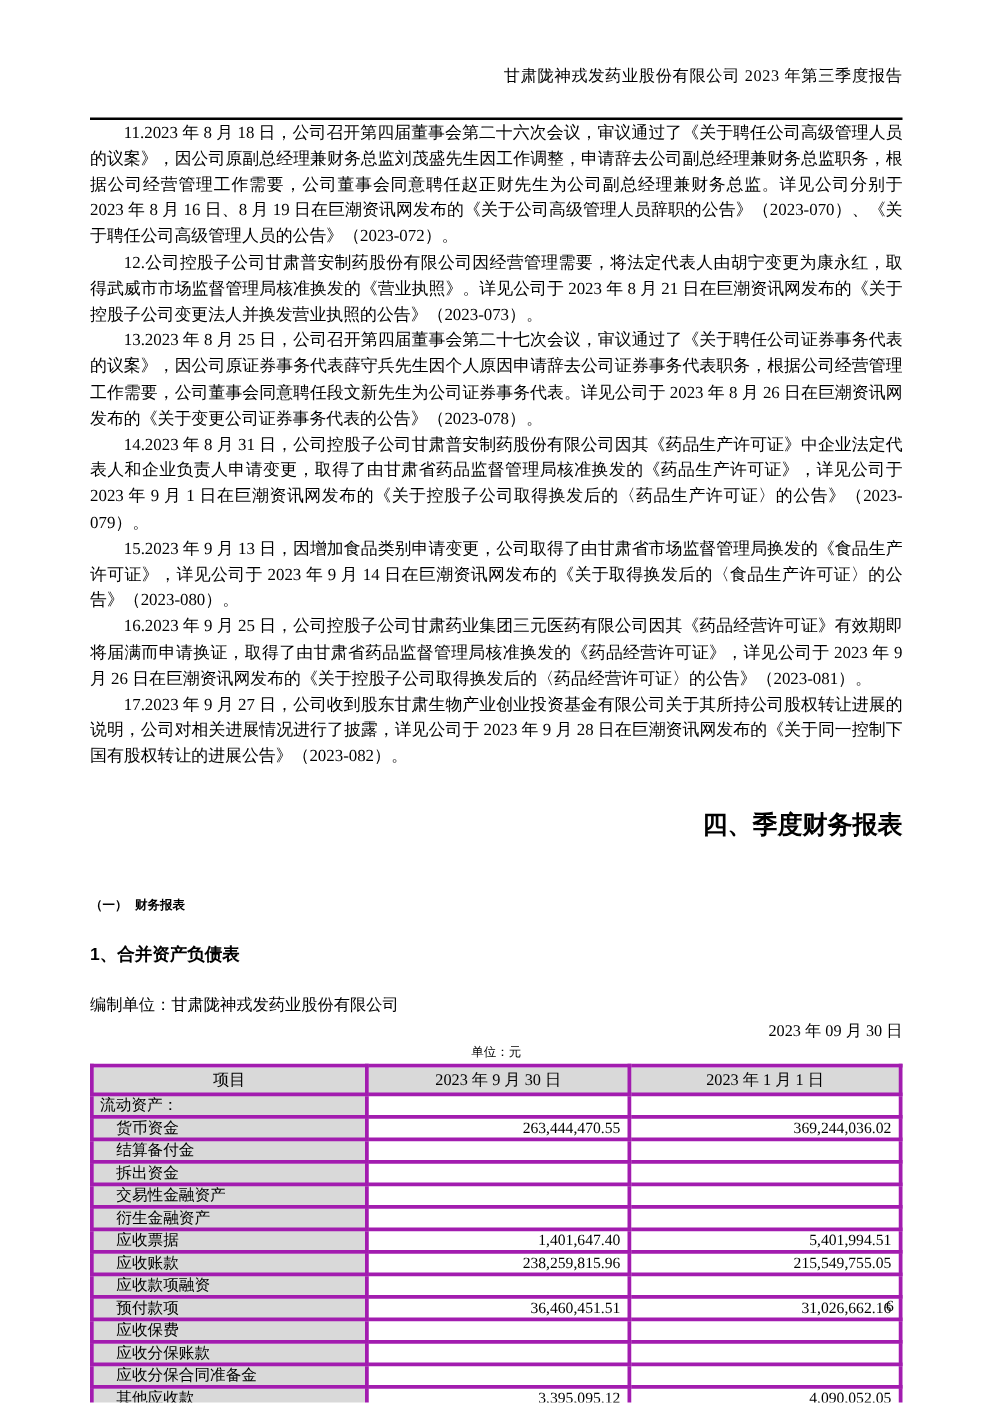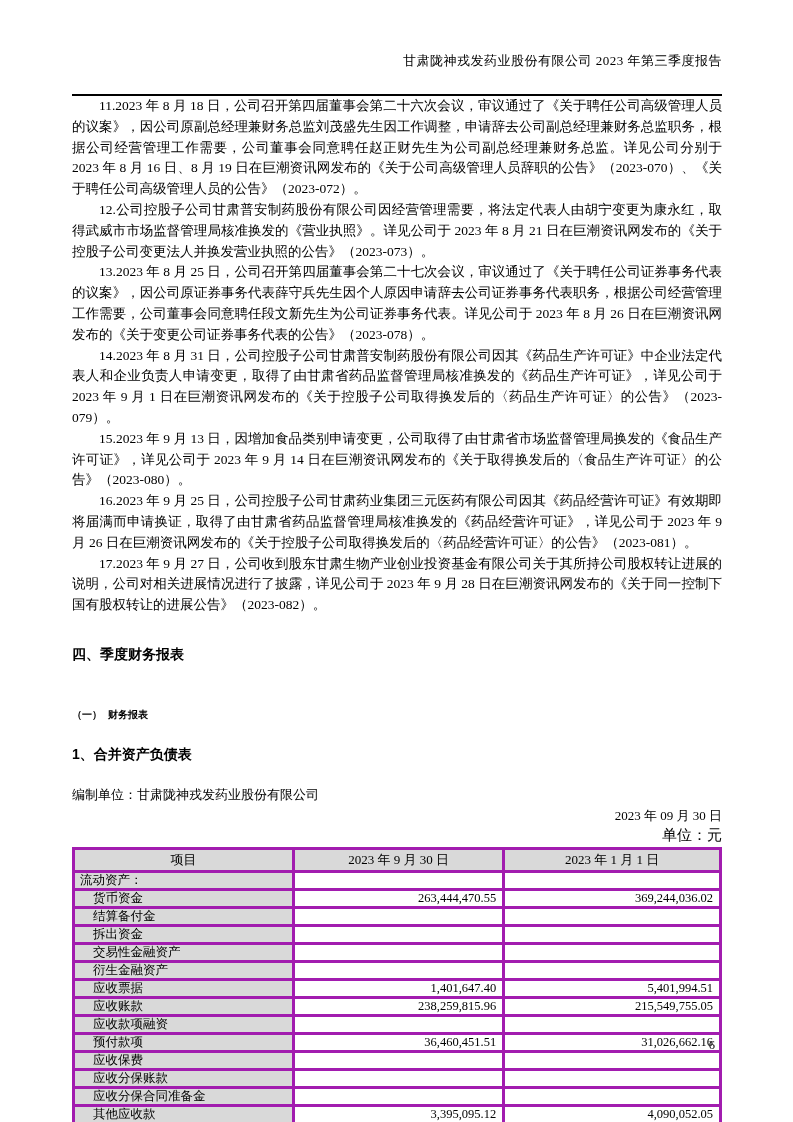--- a/index.html
+++ b/index.html
@@ -26,21 +26,22 @@
   .para {
     font-size: 13.5px;
     line-height: 20.8px;
     text-align: justify;
     text-indent: 2em;
   }
   .h1 {
     margin-top: 30px;
     font-family: "Liberation Sans", "DejaVu Sans", sans-serif;
     font-weight: bold;
-    font-size: 14px;
+    font-size: 20px;
+    text-align: right;
   }
   .h2 {
     margin-top: 44px;
     font-family: Liberation Mono, monospace;
     font-weight: bold;
     font-size: 10px;
   }
   .h3 {
     margin-top: 24px;
     font-family: "Liberation Sans", "DejaVu Sans", sans-serif;
@@ -50,22 +51,22 @@
   .prepared-by {
     margin-top: 22px;
     font-size: 13px;
   }
   .stmt-date {
     text-align: right;
     font-size: 13px;
     margin-top: 3px;
   }
   .unit-line {
-    text-align: right;
-    font-size: 15px;
+    text-align: center;
+    font-size: 10px;
     margin-top: 1px;
     margin-bottom: 2px;
   }
   table.balance-sheet {
     width: 100%;
     border-collapse: collapse;
     table-layout: fixed;
     font-size: 12.5px;
   }
   table.balance-sheet th, table.balance-sheet td {

